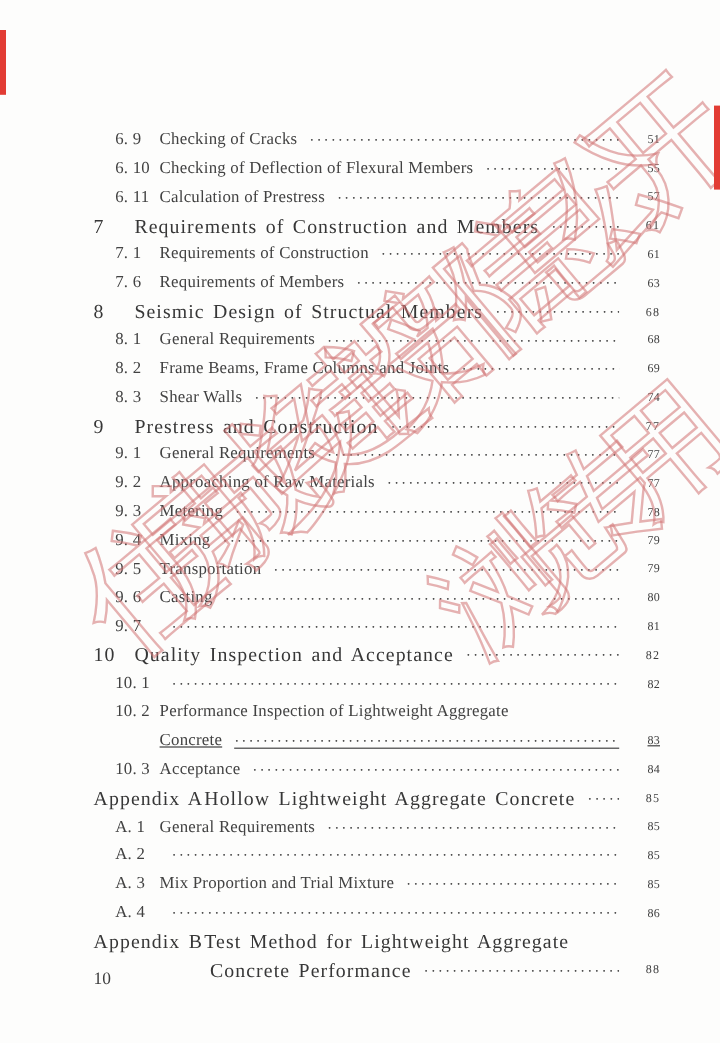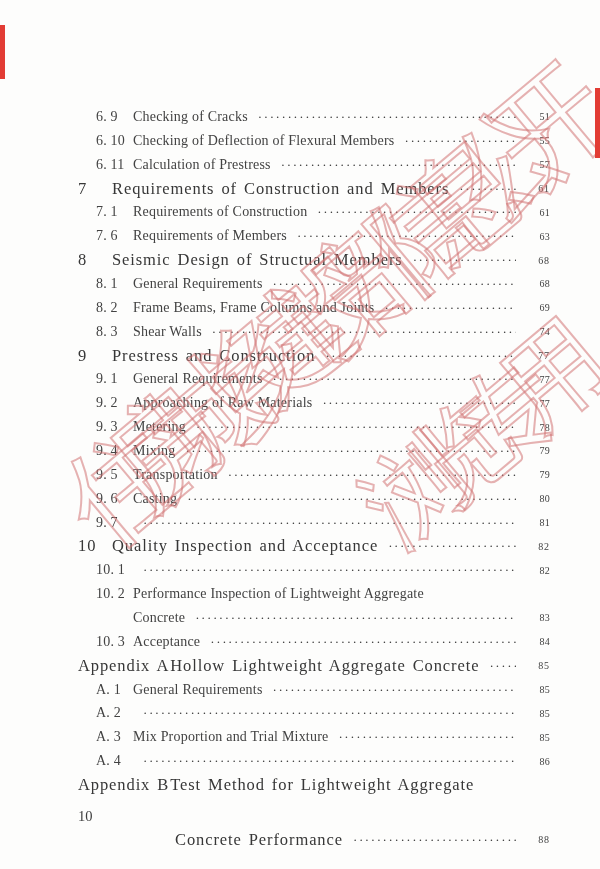--- a/index.html
+++ b/index.html
@@ -51,28 +51,28 @@
     letter-spacing:0.9px;
     word-spacing:2px;
     color:#373737;
   }
   .row.chapter .num{min-width:33px;margin-right:1px;}
   .row.chapter .num.wide{min-width:0;}
   .row.cont{
     padding-left:55px;
     font-size:14px;
     letter-spacing:0.2px;
+    text-decoration:underline;
   }
   .row.cont2{
     padding-left:97px;
     font-size:16.5px;
     letter-spacing:0.9px;
     word-spacing:2px;
     color:#373737;
-    margin-top:31px;
   }
   
   .footer-page{
     position:absolute;
     left:78px; top:808px;
     font-size:14.5px;
     color:#3e3e3e;
   }
   
   .wm{

